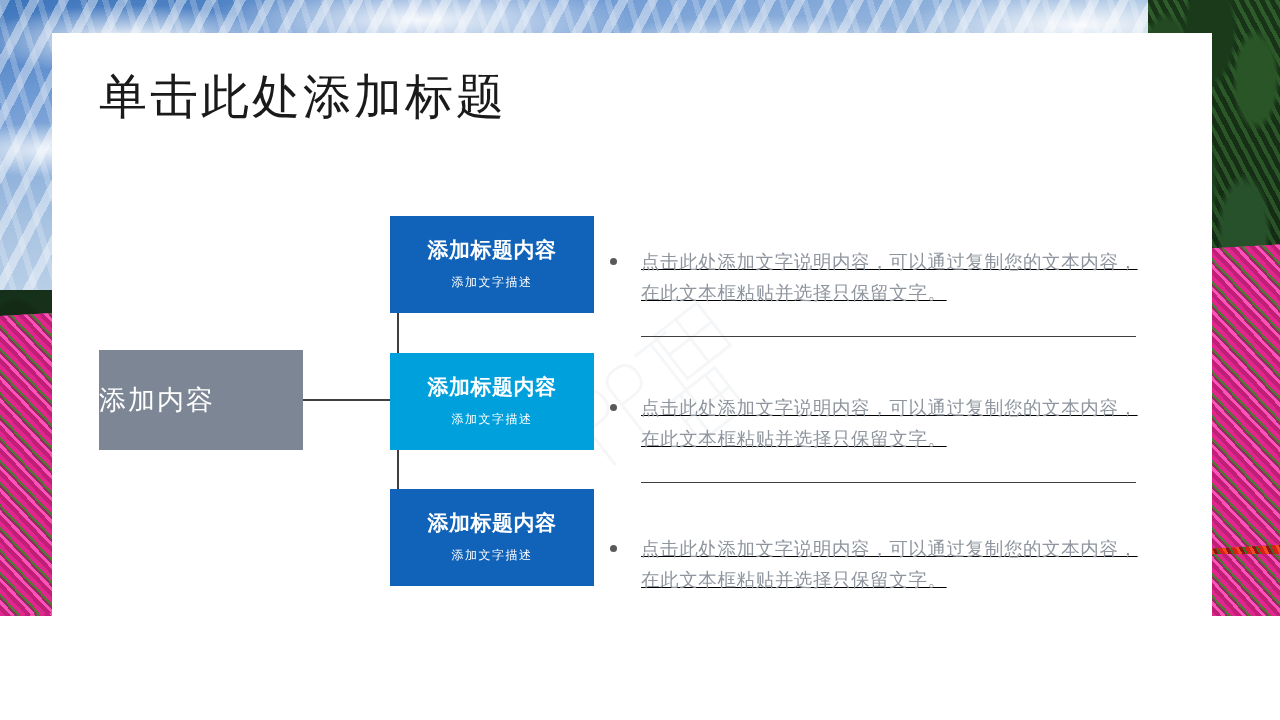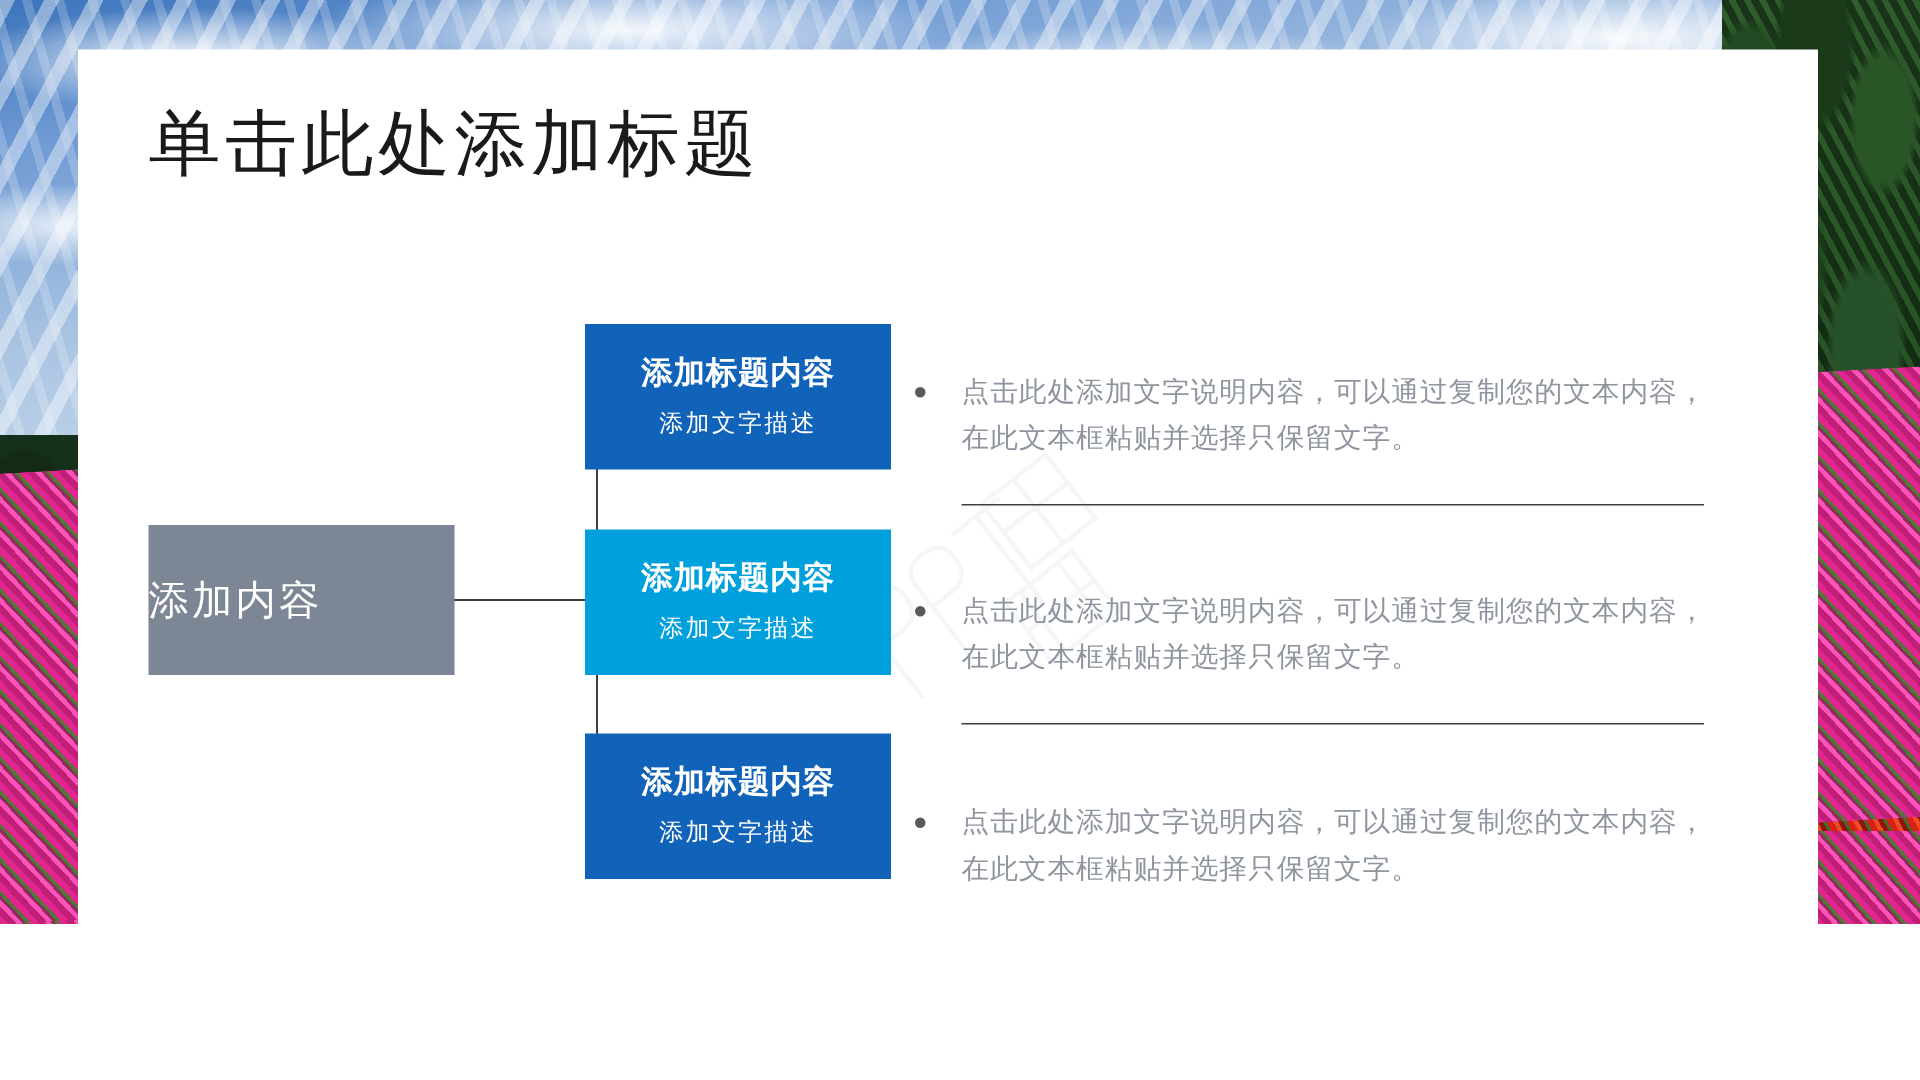--- a/index.html
+++ b/index.html
@@ -249,39 +249,39 @@
   .node-title {
     color: #ffffff;
     font-size: 21px;
     font-weight: bold;
     letter-spacing: .5px;
     line-height: 1.2;
     font-family: "DejaVu Sans", "Liberation Sans", sans-serif;
   }
   .node-desc {
     color: #ffffff;
-    font-size: 16px;
+    font-size: 12px;
     letter-spacing: 1.5px;
     margin-top: 11px;
     font-family: Liberation Serif, serif;
   }
 
   
   .text-col {
     position: absolute;
     left: 558px; top: 183px;
     width: 546px;
     z-index: 3;
   }
   .text-item { position: relative; }
   .text-item.i1 { padding-top: 30px; }
   .text-item.i2 { padding-top: 55px; }
   .text-item.i3 { padding-top: 50px; }
 
-  .bullet-row { display: flex; align-items: flex-start; }
+  .bullet-row { display: flex; align-items: flex-start; text-decoration: underline; }
   .bullet-dot {
     width: 7px; height: 7px;
     border-radius: 50%;
     background: #595959;
     flex: 0 0 auto;
     margin-top: 12px;
   }
   .bullet-text {
     margin-left: 24px;
     color: #8f959e;

